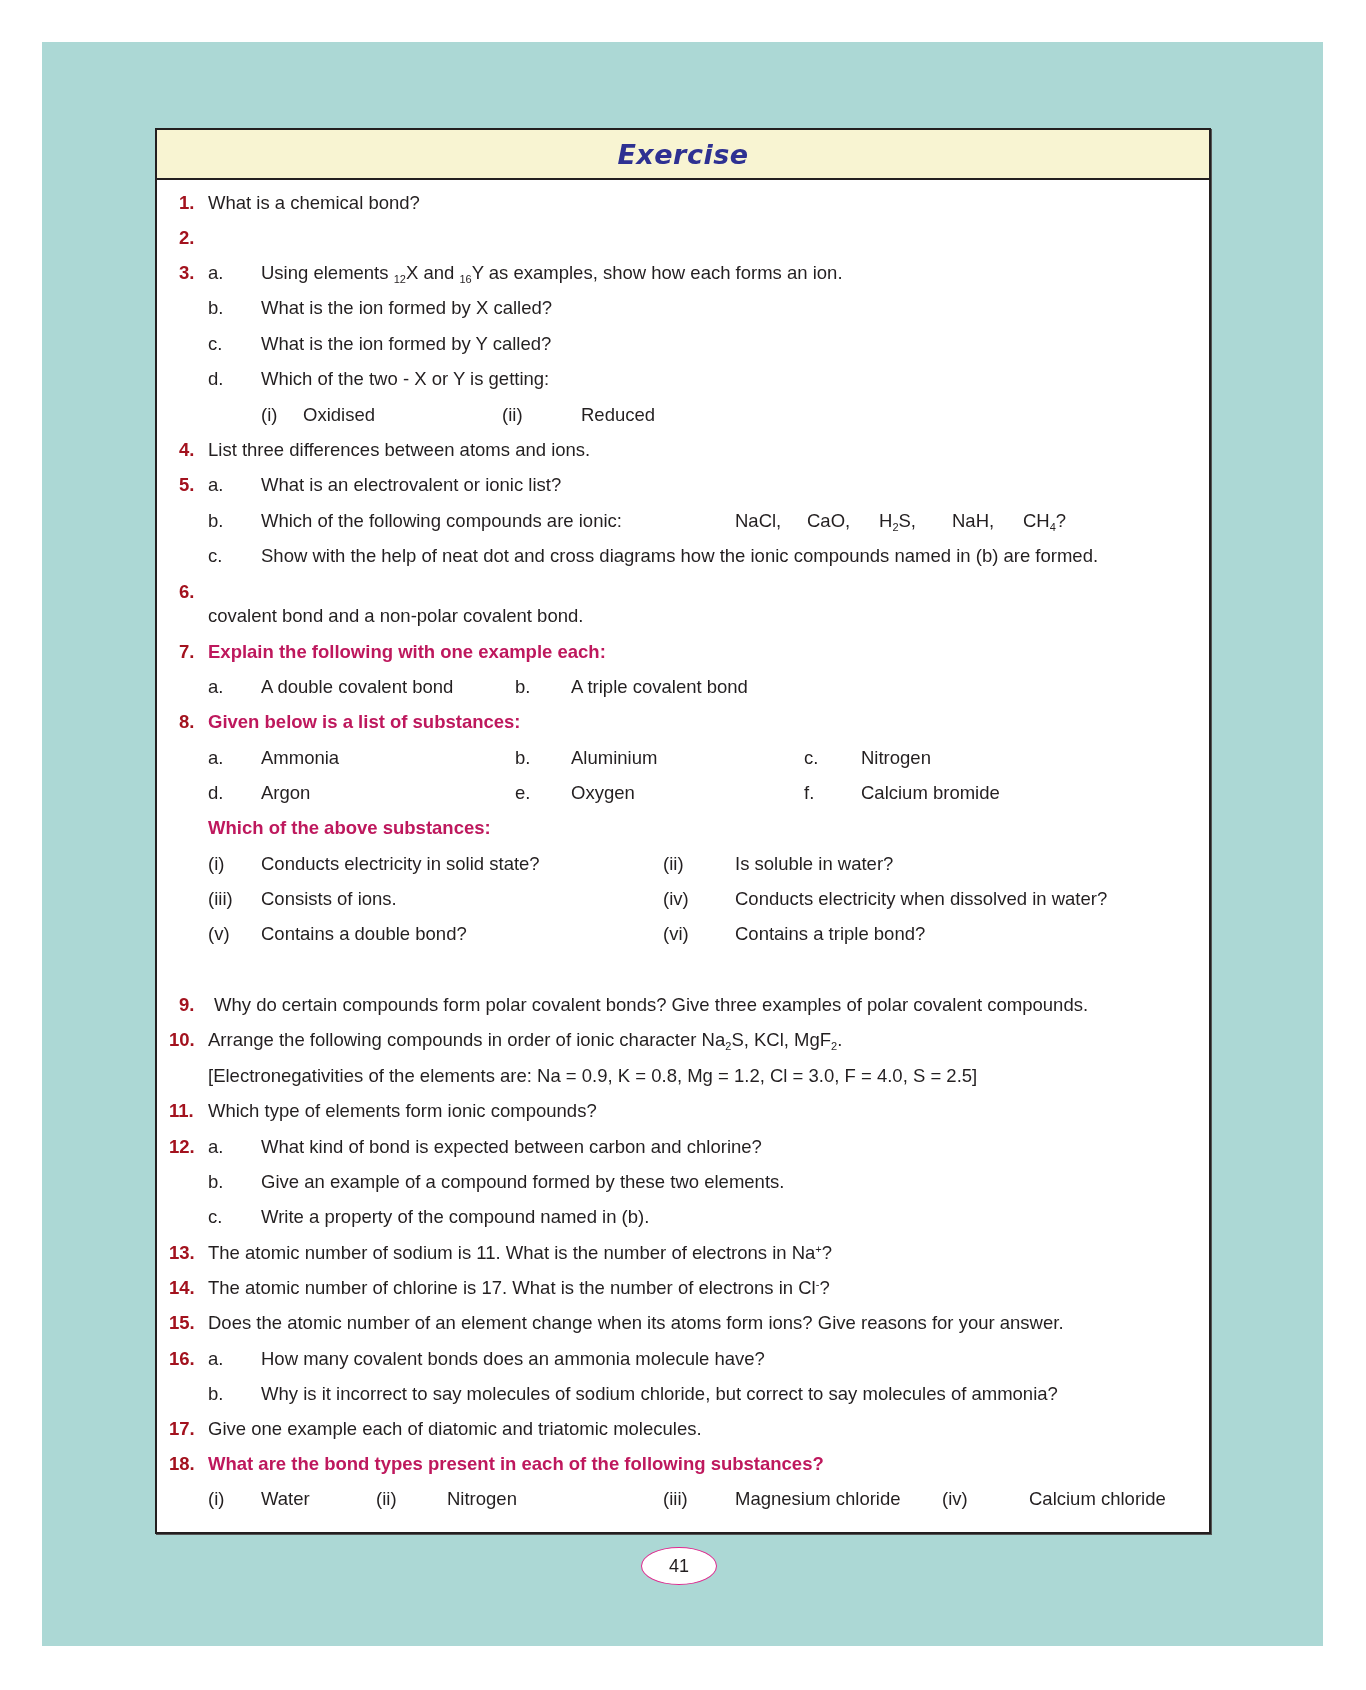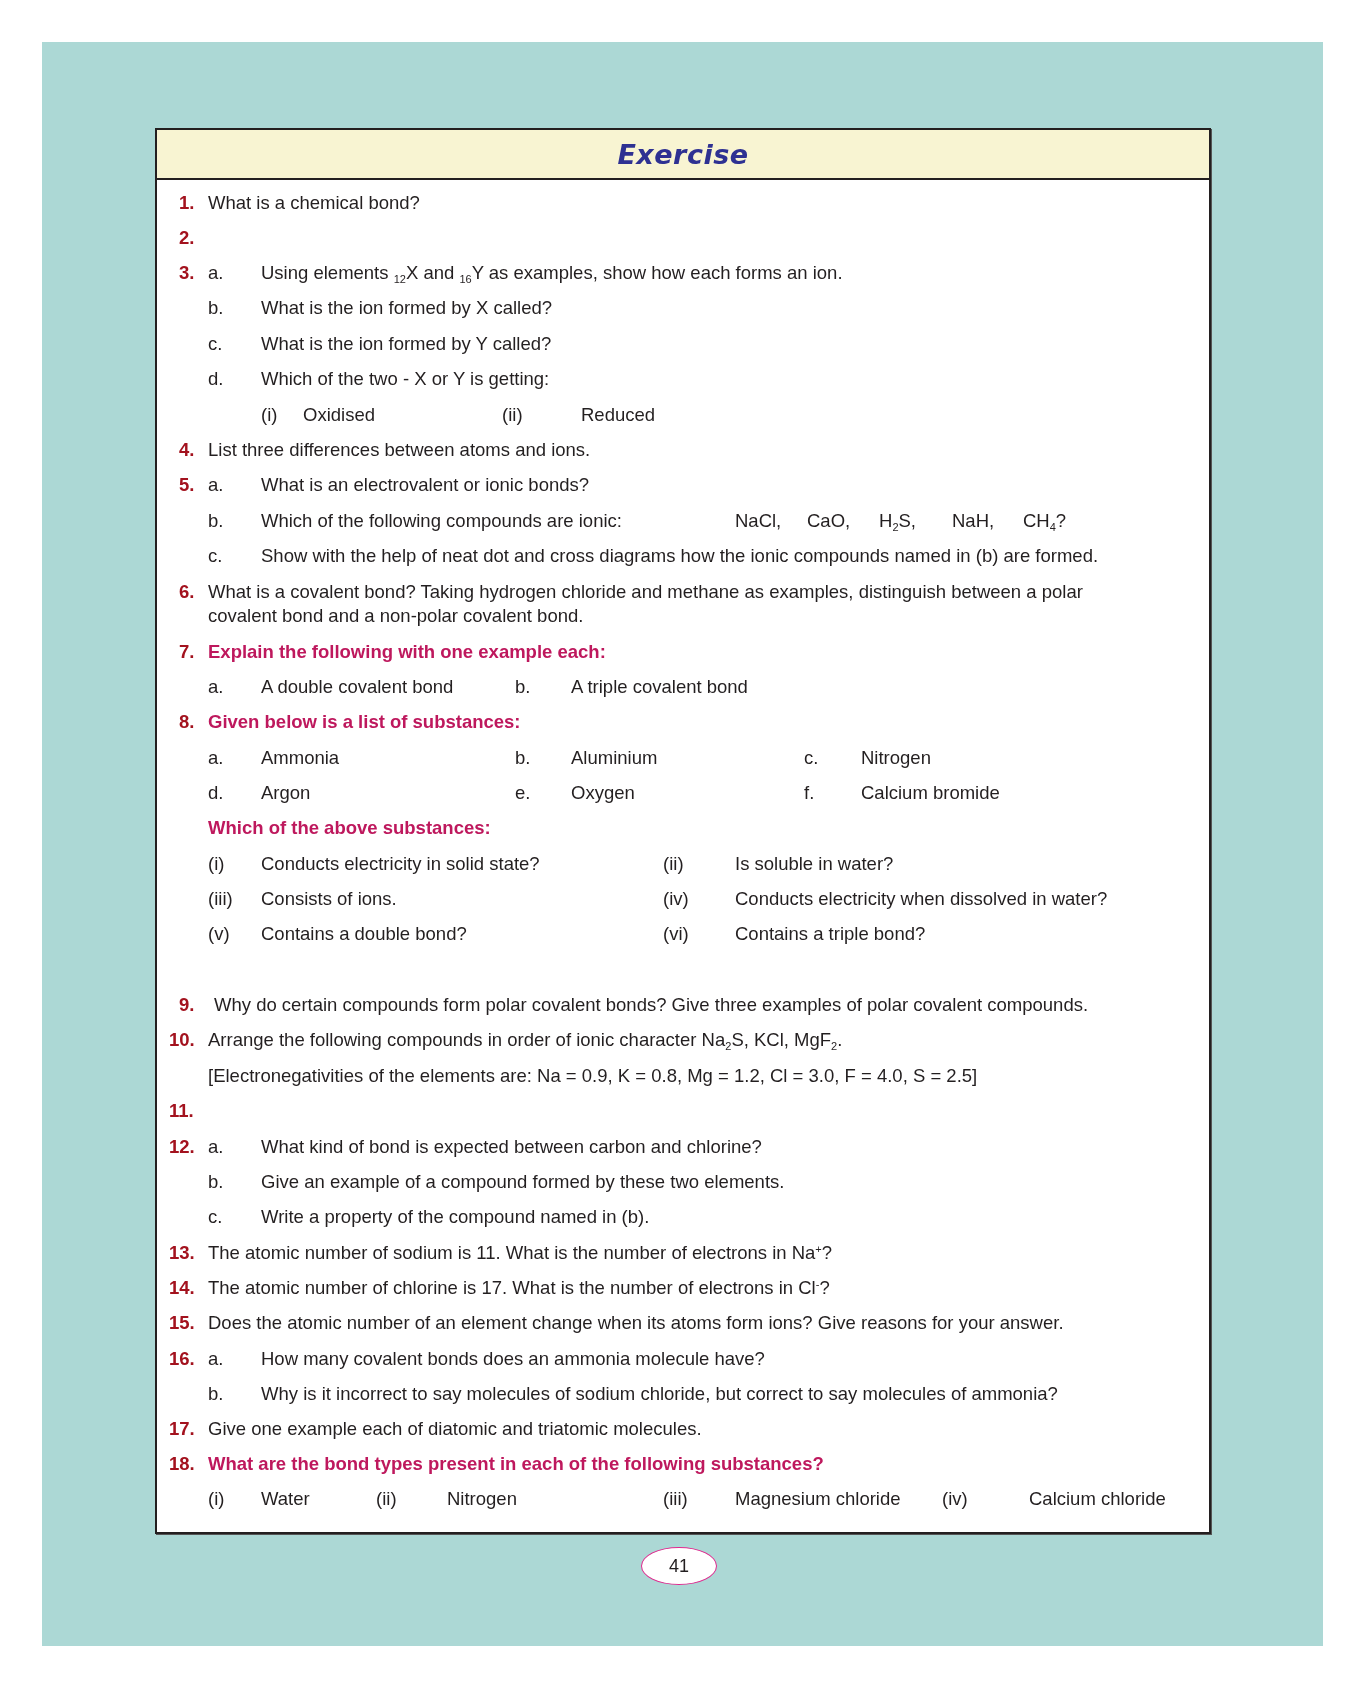--- a/index.html
+++ b/index.html
@@ -88,41 +88,40 @@
   </div>
 
   <div class="row" style="top:305px">
     <span class="cell num" style="left:22px">4.</span>
     <span class="cell" style="left:51px">List three differences between atoms and ions.</span>
   </div>
 
   <div class="row" style="top:340px">
     <span class="cell num" style="left:22px">5.</span>
     <span class="cell" style="left:51px">a.</span>
-    <span class="cell" style="left:104px">What is an electrovalent or ionic bonds?</span>
+    <span class="cell" style="left:104px">What is an electrovalent or ionic list?</span>
   </div>
 
   <div class="row" style="top:376px">
     <span class="cell" style="left:51px">b.</span>
     <span class="cell" style="left:104px">Which of the following compounds are ionic:</span>
     <span class="cell" style="left:578px">NaCl,</span>
     <span class="cell" style="left:650px">CaO,</span>
     <span class="cell" style="left:722px"><span>H</span><sub>2</sub><span>S,</span></span>
     <span class="cell" style="left:795px">NaH,</span>
     <span class="cell" style="left:866px"><span>CH</span><sub>4</sub><span>?</span></span>
   </div>
 
   <div class="row" style="top:411px">
     <span class="cell" style="left:51px">c.</span>
     <span class="cell" style="left:104px">Show with the help of neat dot and cross diagrams how the ionic compounds named in (b) are formed.</span>
   </div>
 
   <div class="row" style="top:447px">
     <span class="cell num" style="left:22px">6.</span>
-    <span class="cell" style="left:51px">What is a covalent bond? Taking hydrogen chloride and methane as examples, distinguish between a polar</span>
   </div>
   <div class="row" style="top:471px">
     <span class="cell" style="left:51px">covalent bond and a non-polar covalent bond.</span>
   </div>
 
   <div class="row" style="top:507px">
     <span class="cell num" style="left:22px">7.</span>
     <span class="cell red" style="left:51px">Explain the following with one example each:</span>
   </div>
 
@@ -191,20 +190,21 @@
     <span class="cell num" style="left:12px">10.</span>
     <span class="cell" style="left:51px"><span>Arrange the following compounds in order of ionic character Na</span><sub>2</sub><span>S, KCl, MgF</span><sub>2</sub><span>.</span></span>
   </div>
 
   <div class="row" style="top:931px">
     <span class="cell" style="left:51px">[Electronegativities of the elements are: Na = 0.9, K = 0.8, Mg = 1.2, Cl = 3.0, F = 4.0, S = 2.5]</span>
   </div>
 
   <div class="row" style="top:966px">
     <span class="cell num" style="left:12px">11.</span>
+    <span class="cell" style="left:51px">Which type of elements form ionic compounds?</span>
   </div>
 
   <div class="row" style="top:1002px">
     <span class="cell num" style="left:12px">12.</span>
     <span class="cell" style="left:51px">a.</span>
     <span class="cell" style="left:104px">What kind of bond is expected between carbon and chlorine?</span>
   </div>
 
   <div class="row" style="top:1037px">
     <span class="cell" style="left:51px">b.</span>

